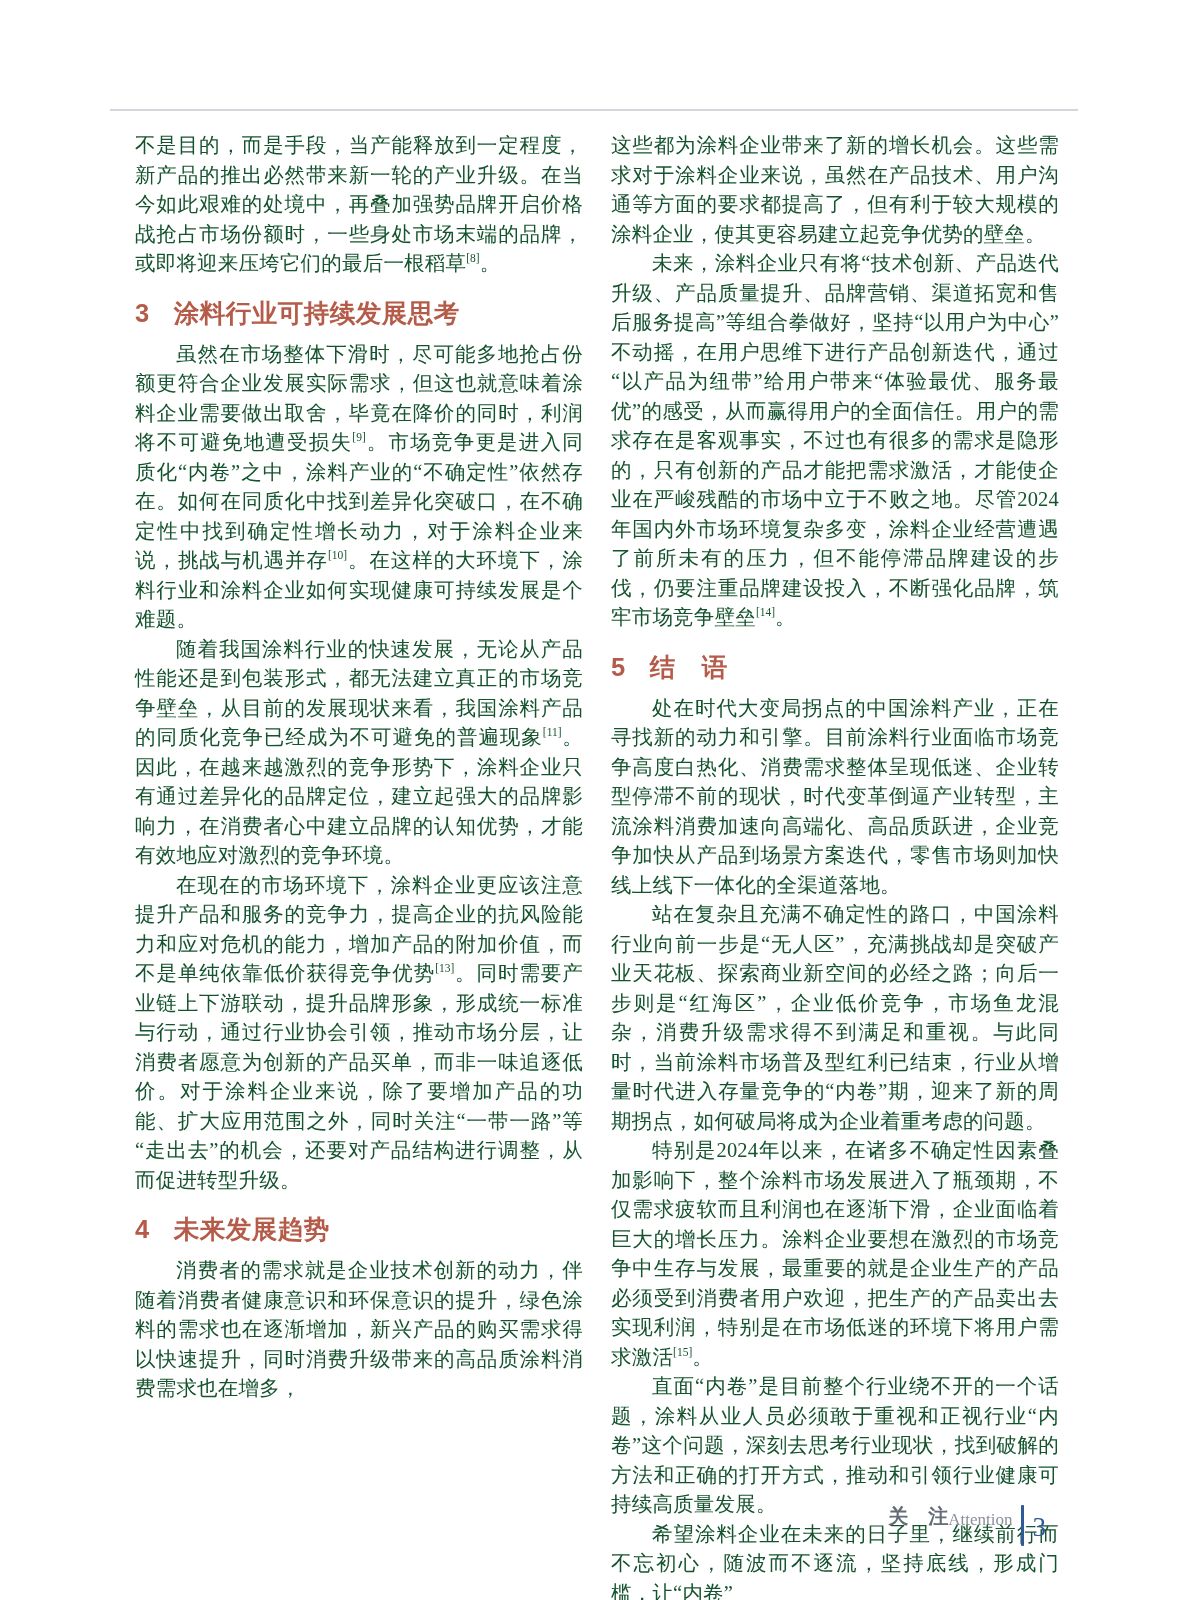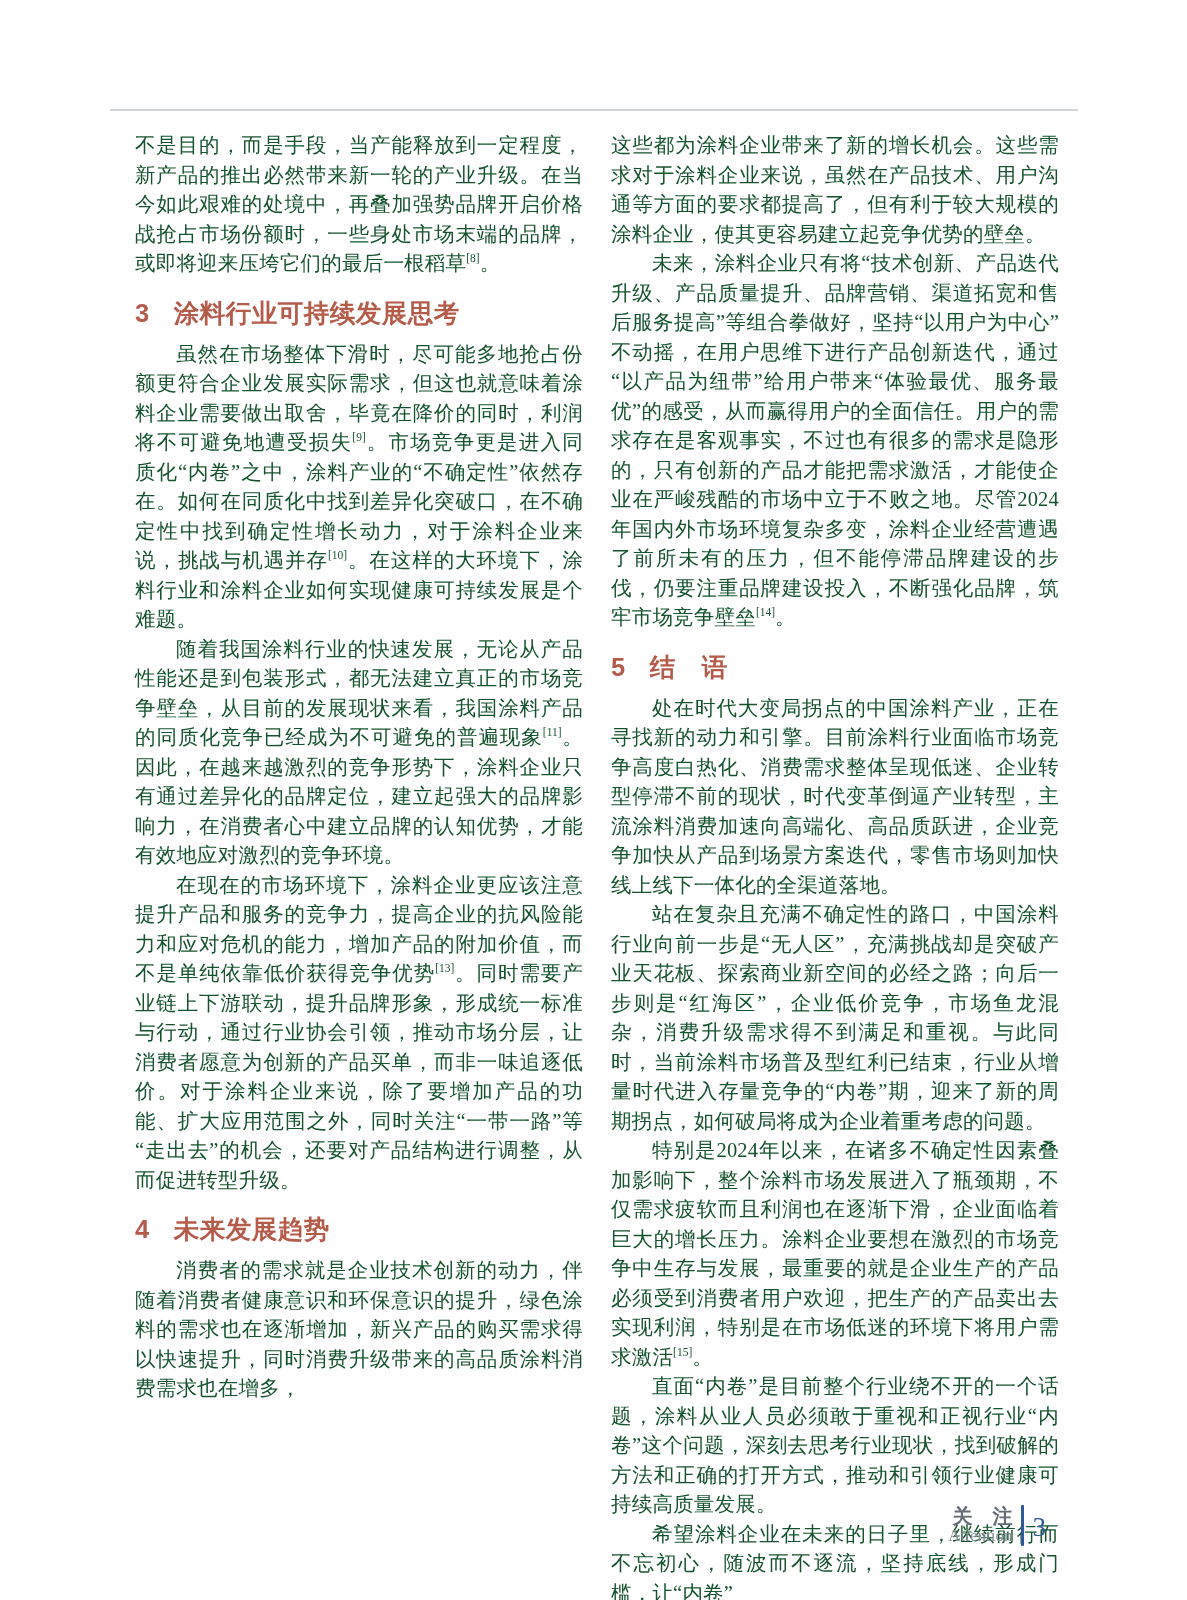--- a/index.html
+++ b/index.html
@@ -40,21 +40,21 @@
     font-family:"Liberation Sans","DejaVu Sans",sans-serif;
     font-size:25.5px;font-weight:bold;
     color:var(--heading-accent,#b55b49);
     letter-spacing:0.5px;
   }
   .sec-num{margin-right:24px;}
   .page-footer{
     position:absolute;right:141px;bottom:54px;
     display:flex;align-items:flex-start;
   }
-  .footer-label{display:flex;flex-direction:column;align-items:flex-end;}
+  .footer-label{display:flex;flex-direction:row;align-items:flex-end;}
   .footer-cn{
     font-family:"Liberation Sans","DejaVu Sans",sans-serif;
     font-size:20px;font-weight:bold;color:#646c78;line-height:22px;
   }
   .footer-en{
     font-size:17px;color:#8a909a;line-height:15px;margin-top:1px;
     font-family:"Liberation Serif","DejaVu Serif",serif;
   }
   .footer-bar{
     width:3px;height:41px;background:var(--footer-accent,#2e5a99);

